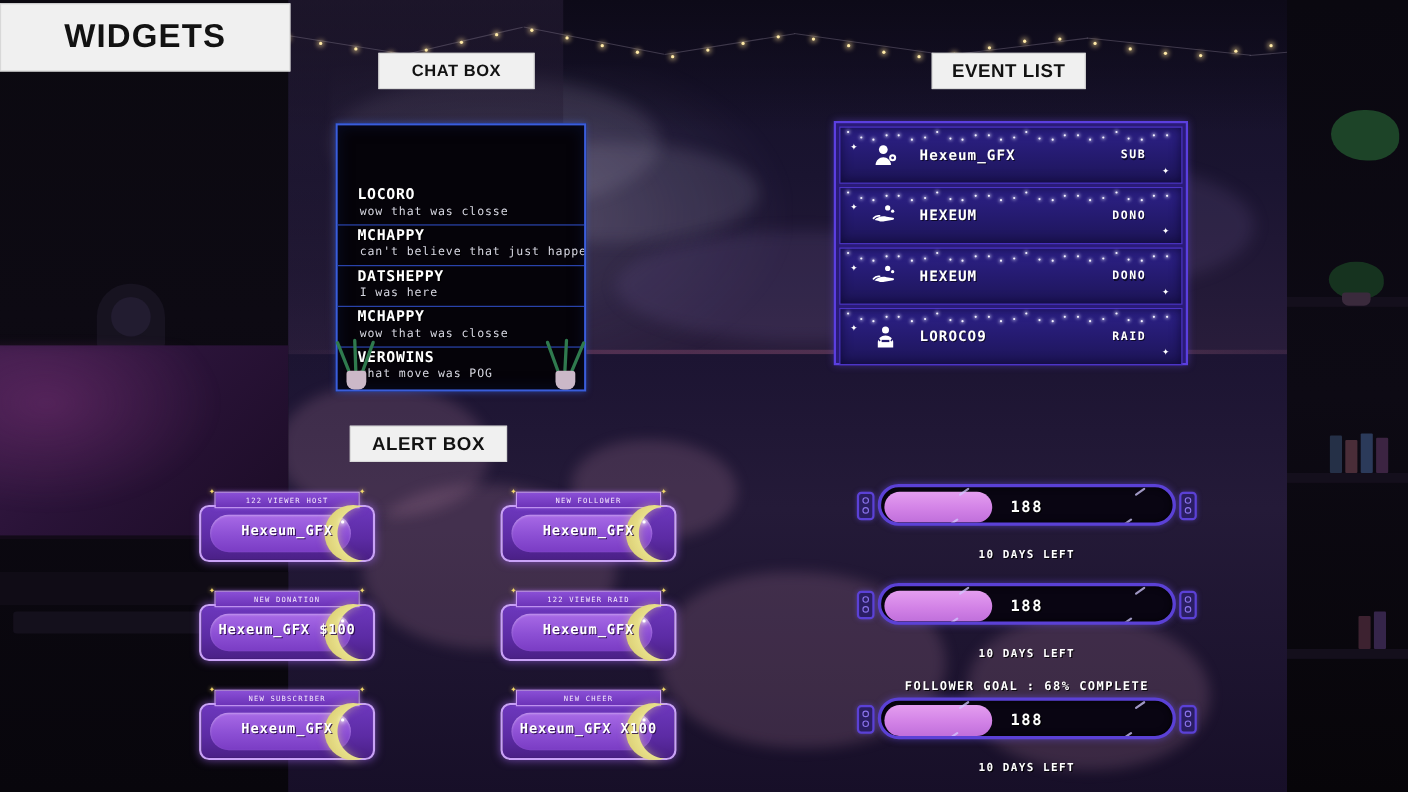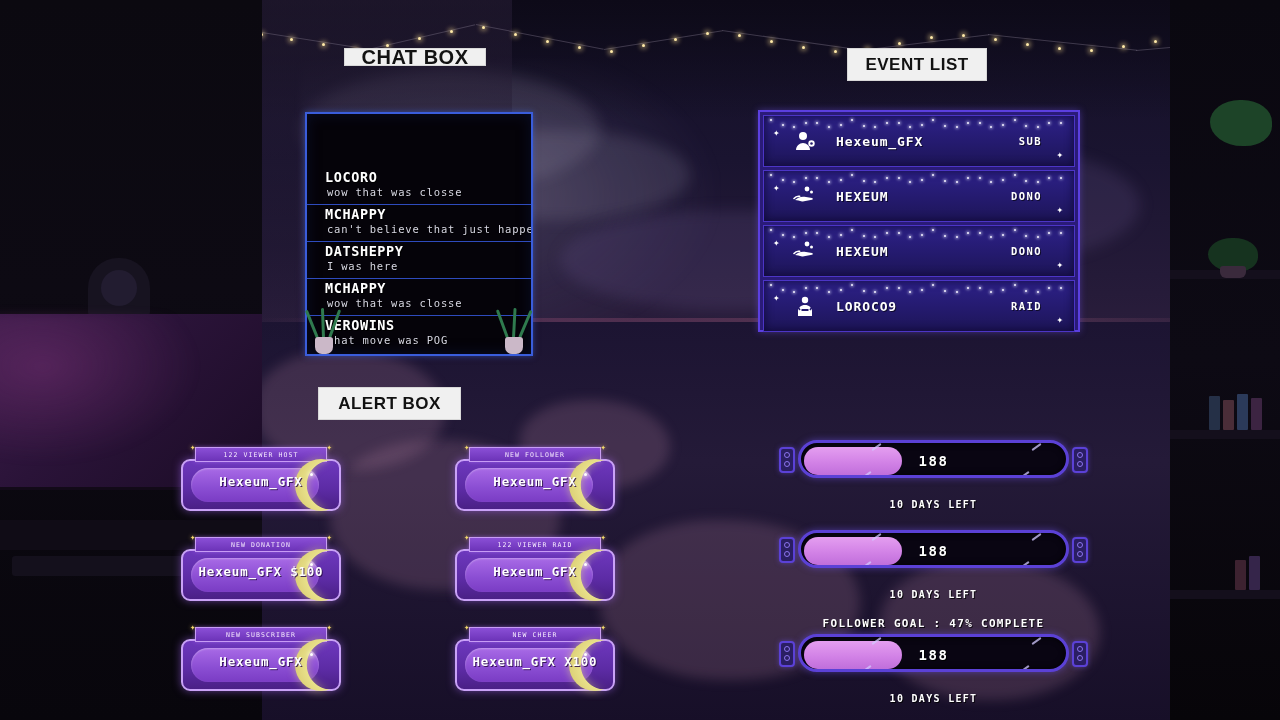--- a/index.html
+++ b/index.html
@@ -119,21 +119,21 @@
   
   .seclabel {
     position:absolute; background:#f0f0f0; color:#121212;
     font-family:"Liberation Sans", sans-serif; font-weight:bold;
     display:flex; align-items:center; justify-content:center;
     letter-spacing:0.5px; border:1px solid #d8d8d8;
   }
   #label-widgets {
     left:0; top:3px; width:264px; height:62px; font-size:30px; letter-spacing:1px;
   }
-  #label-chatbox  { left:344px; top:48px; width:142px; height:18px; font-size:20px; }
+  #label-chatbox  { left:344px; top:48px; width:142px; height:33px; font-size:15px; }
   #label-eventlist{ left:847px; top:48px; width:140px; height:33px; font-size:17px; }
   #label-alertbox { left:318px; top:387px; width:143px; height:33px; font-size:17px; }
   #label-goals    { left:862px; top:387px; width:141px; height:33px; font-size:17px; }
 
   
   #chatbox {
     position:absolute; left:305px; top:112px; width:228px; height:244px;
     background:#050309;
     border:2px solid #3a5ddb;
     box-shadow:0 0 6px rgba(60,100,230,0.5), inset 0 0 14px rgba(10,15,45,0.8);
@@ -388,20 +388,21 @@
     <div class="book" style="right:32px;top:394px;height:36px;background:#2b3a5a;"></div>
     <div class="book" style="right:46px;top:400px;height:30px;background:#4a2d38;"></div>
     <div class="book" style="right:60px;top:396px;height:34px;background:#253047;"></div>
     <div class="book" style="right:20px;top:556px;height:34px;background:#35254a;"></div>
     <div class="book" style="right:34px;top:560px;height:30px;background:#3d2230;"></div>
     <div class="plant-blob" style="right:22px;top:238px;width:50px;height:34px;"></div>
     <div class="plant-blob" style="right:8px;top:100px;width:62px;height:46px;background:#1d4428;"></div>
     <div class="plant-pot" style="right:34px;top:266px;width:26px;height:12px;"></div>
   </div>
 
+  <div class="seclabel" id="label-widgets">WIDGETS</div>
   <div class="seclabel" id="label-chatbox">CHAT BOX</div>
   <div class="seclabel" id="label-eventlist">EVENT LIST</div>
   <div class="seclabel" id="label-alertbox">ALERT BOX</div>
 
   <div id="chatbox">
     <div class="chat-inner" id="chat-list">
         <div class="chat-msg">
           <div class="chat-user">LOCORO</div>
           <div class="chat-text">wow that was closse</div>
         </div>
@@ -725,21 +726,21 @@
             <div class="hole" style="top: 12px;"></div>
           </div>
           <div class="goal-cap r">
             <div class="hole" style="top: 3px;"></div>
             <div class="hole" style="top: 12px;"></div>
           </div>
         </div>
         <div class="goal-sub">10 DAYS LEFT</div>
       </div>
       <div class="goal" style="left: 781px; top: 617px;">
-        <div class="goal-title">FOLLOWER GOAL : 47% COMPLETE</div>
+        <div class="goal-title">FOLLOWER GOAL : 68% COMPLETE</div>
         <div class="goal-barwrap">
           <div class="goal-track">
             <div class="goal-fill" style="width: 98.42px;"></div>
             <div class="goal-value">188</div>
             <div class="goal-shine" style="left: 70px; top: 3px;"></div>
             <div class="goal-shine" style="left: 230px; top: 3px;"></div>
             <div class="goal-shine" style="left: 60px; top: 31px;"></div>
             <div class="goal-shine" style="left: 218px; top: 31px;"></div>
           </div>
           <div class="goal-cap l">

